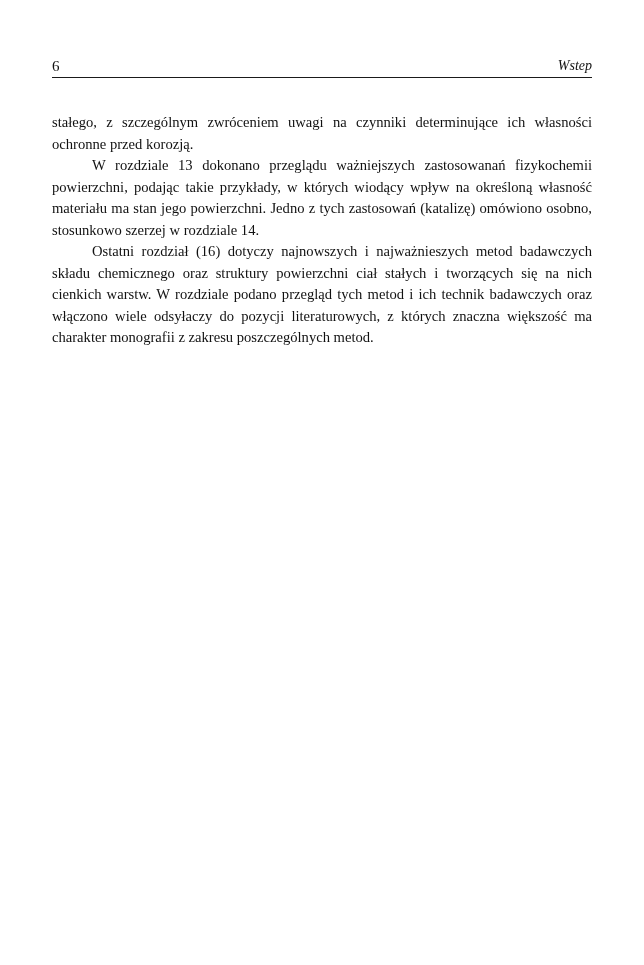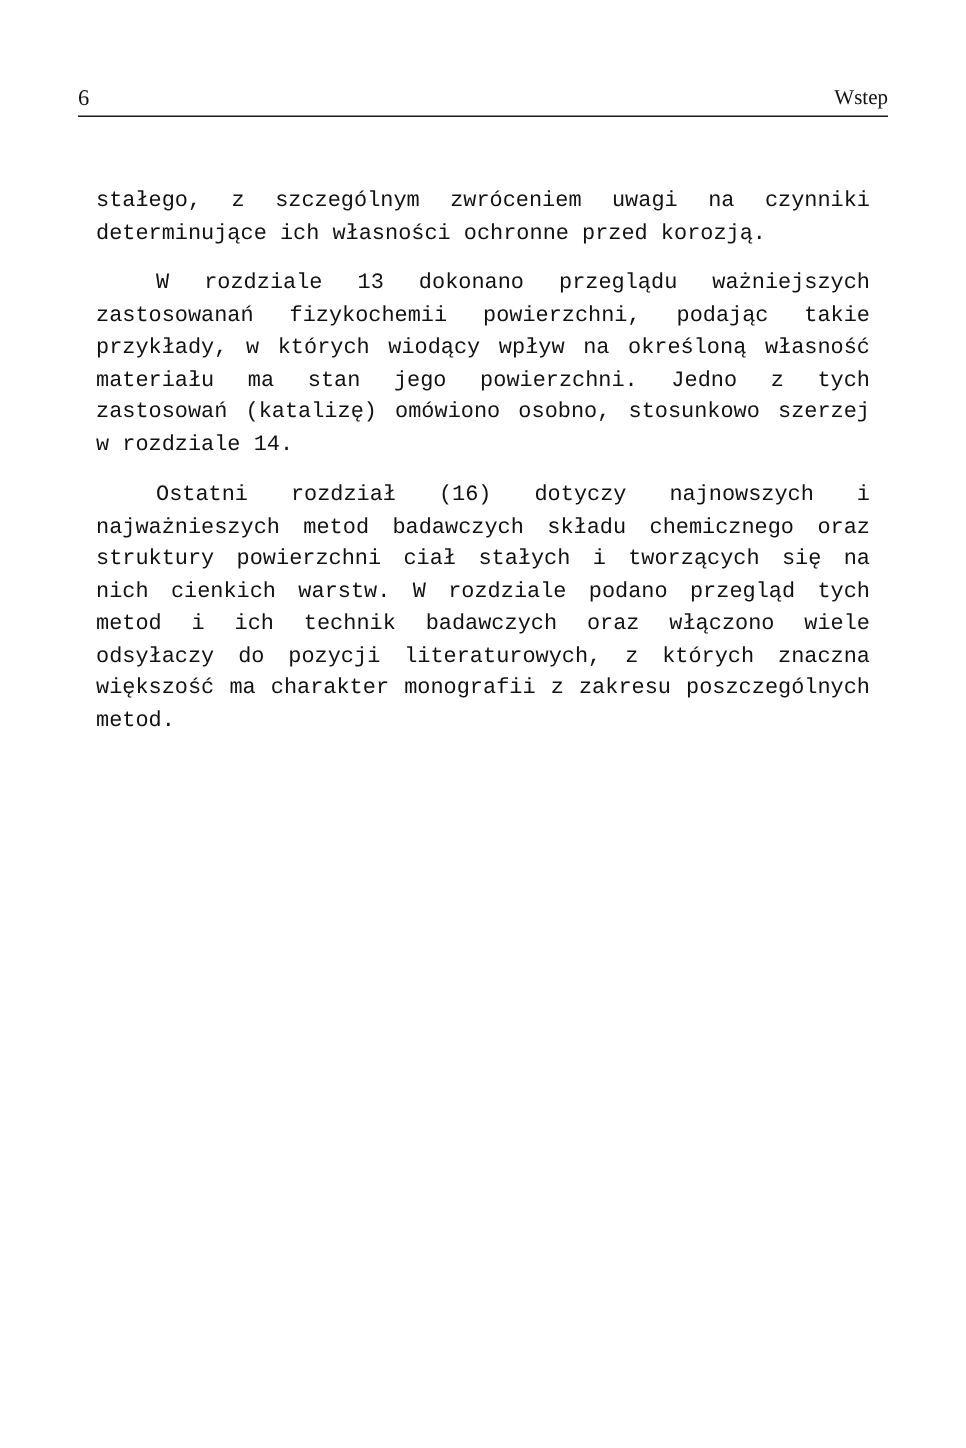--- a/index.html
+++ b/index.html
@@ -35,34 +35,34 @@
       top: 0;
       font-size: 15px;
       line-height: 18px;
     }
     .section-title {
       position: absolute;
       right: 0;
       top: 0;
       font-size: 14px;
       line-height: 18px;
+      font-style: italic;
     }
     .body-text {
       position: absolute;
       top: 112px;
       left: 0;
       width: 540px;
       font-size: 14.6px;
       line-height: 21.5px;
       text-align: justify;
     }
     .para {
-      margin: 12px;
+      margin: 0;
       text-indent: 40px;
-      font-family: Liberation Mono, monospace;
     }
     .para.cont {
       text-indent: 0;
     }
   </style>
 </head>
 <body>
 
 <div class="page">
   <div class="running-head">

